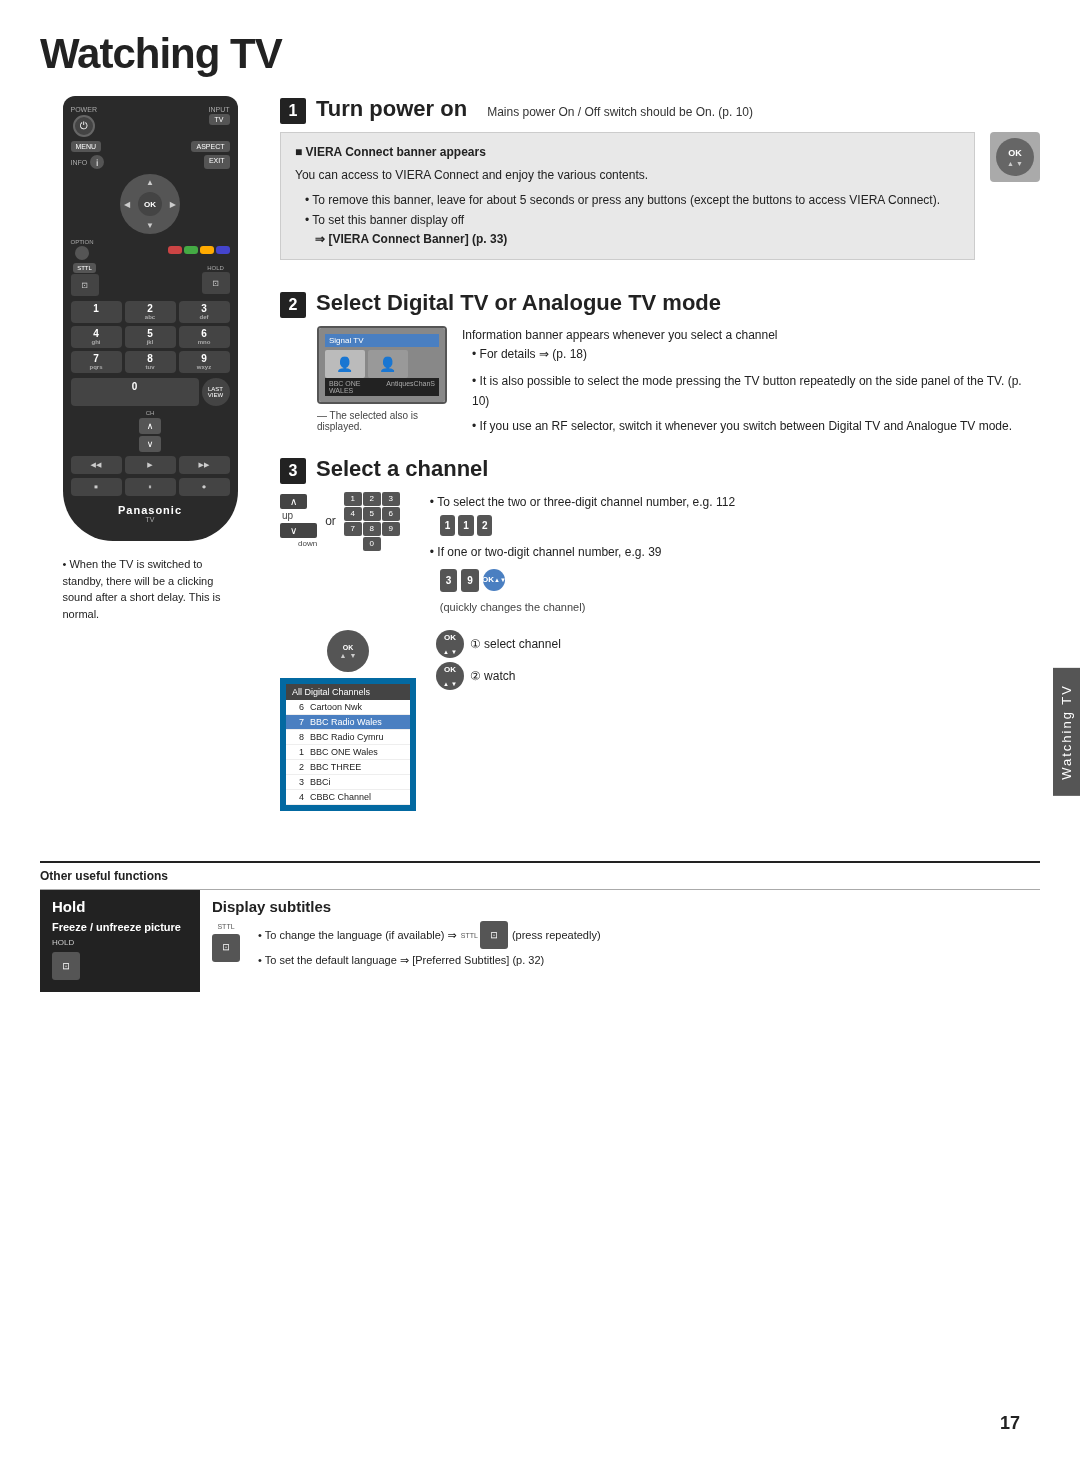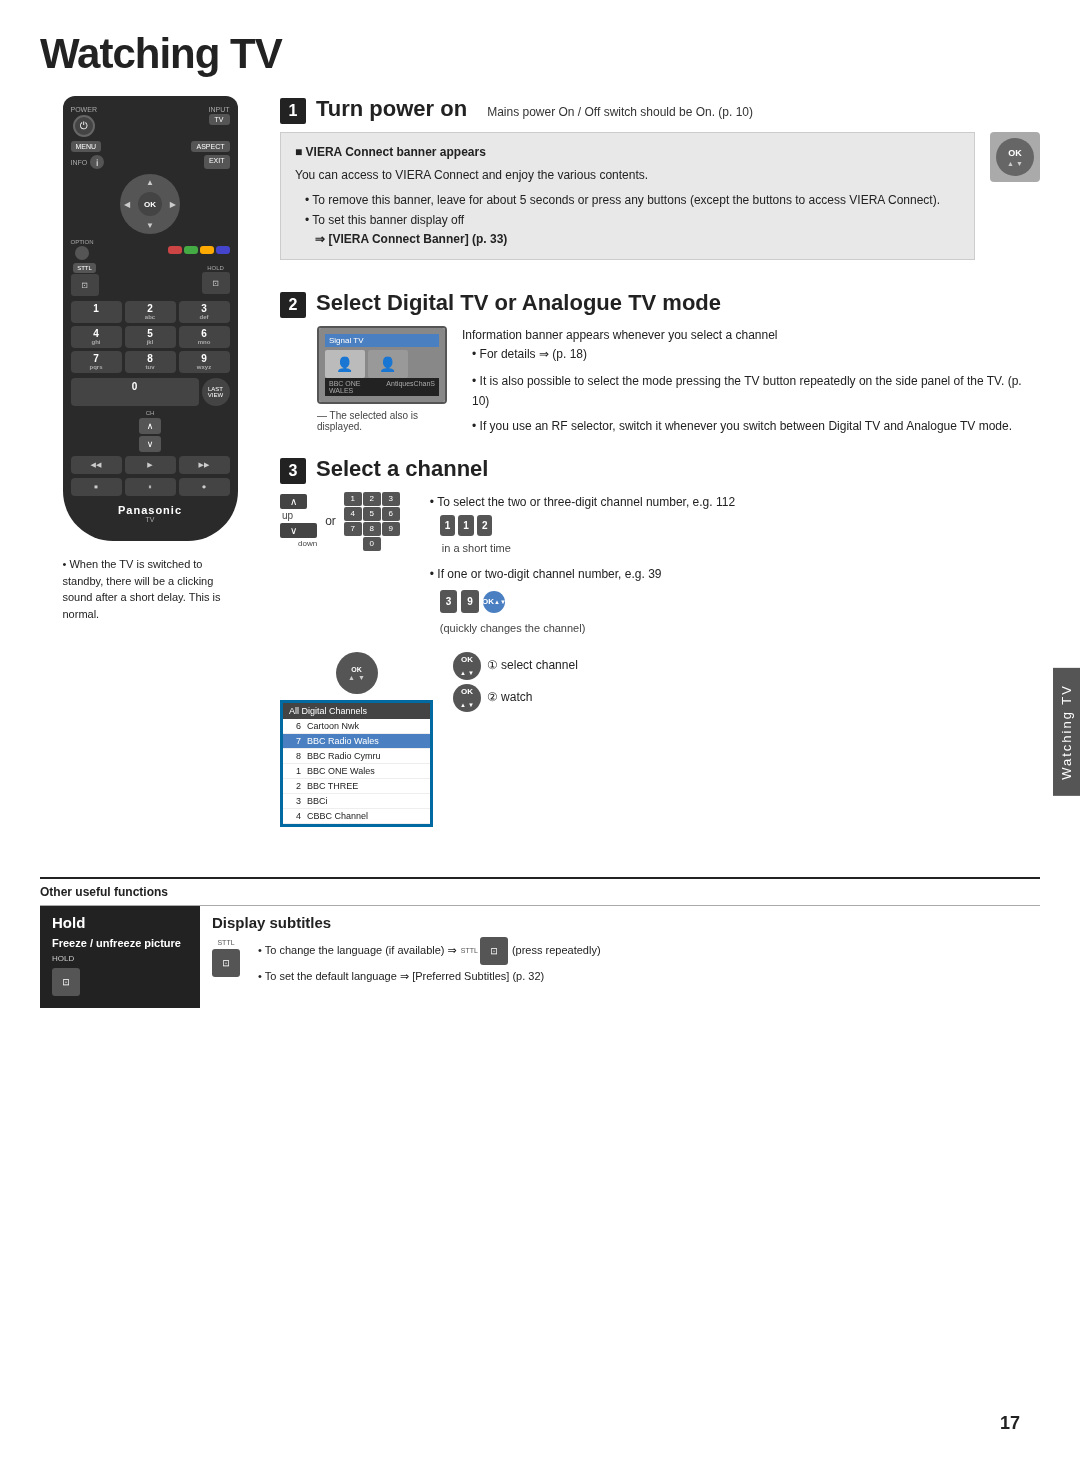--- a/index.html
+++ b/index.html
@@ -367,22 +367,22 @@
       border-radius: 50%;
       background: #555;
       display: flex; flex-direction: column;
       align-items: center; justify-content: center;
       color: #fff; font-size: 8px; font-weight: bold;
       gap: 1px;
       flex-shrink: 0;
     }
     .ok-inner-label { font-size: 7px; }
     .channel-screen {
-      width: 153px;
-      border: 3px solid #0369a1;
+      width: 136px;
+      border: 6px solid #0369a1;
       flex-shrink: 0;
     }
     .channel-screen-header {
       background: #444; color: #fff; font-size: 9px; padding: 3px 6px;
     }
     .channel-item {
       display: flex; gap: 6px;
       font-size: 9px; padding: 2px 6px;
       border-bottom: 1px solid #eee;
     }
@@ -701,21 +701,20 @@
         </div>
 
         <div class="step3-right">
           <div class="bullet">To select the two or three-digit channel number, e.g. 112</div>
           <div style="margin-left:20px;margin-top:2px;">
             <div class="digit-example">
               <div class="dex">1</div>
               <div class="dex">1</div>
               <div class="dex">2</div>
             </div>
-            <div style="margin-left:2px;font-size:11px;color:#444;">in a short time</div>
           </div>
           <div class="bullet" style="margin-top:6px;">If one or two-digit channel number, e.g. 39</div>
           <div style="margin-left:20px;margin-top:4px;">
             <div class="channel-quick">
               <div class="cq-btn">3</div>
               <div class="cq-btn">9</div>
               <div class="cq-btn-ok">OK<br><span style="font-size:6px;">▲▼</span></div>
             </div>
             <div style="font-size:11px;color:#444;">(quickly changes the channel)</div>
           </div>

